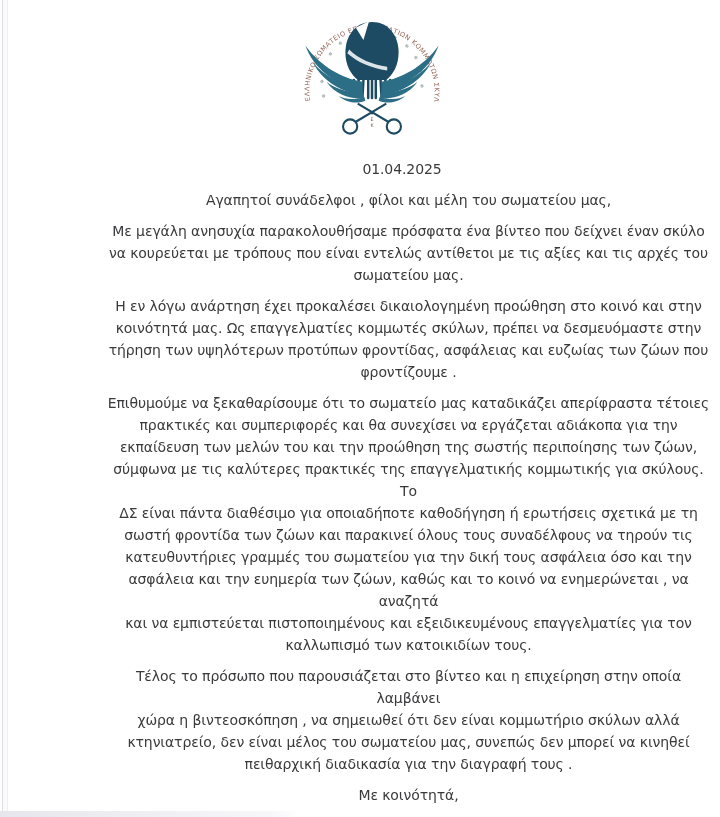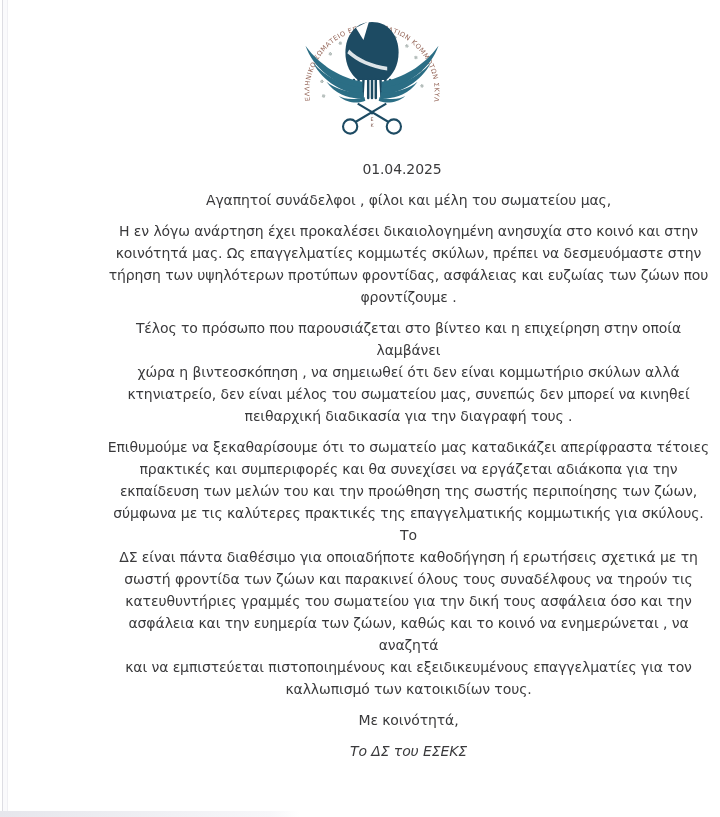--- a/index.html
+++ b/index.html
@@ -111,35 +111,38 @@
       </g>
 
       <text x="80" y="119" class="mono-letter">Ε</text>
       <text x="80" y="125.5" class="mono-letter">Κ</text>
     </svg>
   </div>
 
   <div class="content">
     <div class="date-line">01.04.2025</div>
     <p class="para">Αγαπητοί συνάδελφοι , φίλοι και μέλη του σωματείου μας,</p>
-    <p class="para">Η εν λόγω ανάρτηση έχει προκαλέσει δικαιολογημένη ανησυχία στο κοινό και στην
+    <p class="para">Με μεγάλη ανησυχία παρακολουθήσαμε πρόσφατα ένα βίντεο που δείχνει έναν σκύλο
+να κουρεύεται με τρόπους που είναι εντελώς αντίθετοι με τις αξίες και τις αρχές του
+σωματείου μας.</p>
+    <p class="para">Η εν λόγω ανάρτηση έχει προκαλέσει δικαιολογημένη προώθηση στο κοινό και στην
 κοινότητά μας. Ως επαγγελματίες κομμωτές σκύλων, πρέπει να δεσμευόμαστε στην
 τήρηση των υψηλότερων προτύπων φροντίδας, ασφάλειας και ευζωίας των ζώων που
 φροντίζουμε .</p>
-    <p class="para">Τέλος το πρόσωπο που παρουσιάζεται στο βίντεο και η επιχείρηση στην οποία λαμβάνει
-χώρα η βιντεοσκόπηση , να σημειωθεί ότι δεν είναι κομμωτήριο σκύλων  αλλά
-κτηνιατρείο, δεν είναι μέλος του σωματείου μας, συνεπώς δεν μπορεί να κινηθεί
-πειθαρχική διαδικασία για την διαγραφή τους .</p>
     <p class="para">Επιθυμούμε να ξεκαθαρίσουμε ότι το σωματείο μας καταδικάζει απερίφραστα τέτοιες
 πρακτικές και συμπεριφορές και θα συνεχίσει να εργάζεται αδιάκοπα για την
 εκπαίδευση των μελών του και την προώθηση της σωστής περιποίησης των ζώων,
 σύμφωνα με τις καλύτερες πρακτικές της επαγγελματικής κομμωτικής για σκύλους. Το
 ΔΣ είναι πάντα  διαθέσιμο για οποιαδήποτε καθοδήγηση ή ερωτήσεις σχετικά με τη
 σωστή φροντίδα των ζώων και παρακινεί όλους τους συναδέλφους να τηρούν τις
 κατευθυντήριες γραμμές του σωματείου για την δική τους ασφάλεια όσο και την
 ασφάλεια και την ευημερία των ζώων, καθώς και το κοινό να ενημερώνεται , να αναζητά
 και να εμπιστεύεται πιστοποιημένους και εξειδικευμένους επαγγελματίες για τον
 καλλωπισμό των κατοικιδίων τους.</p>
+    <p class="para">Τέλος το πρόσωπο που παρουσιάζεται στο βίντεο και η επιχείρηση στην οποία λαμβάνει
+χώρα η βιντεοσκόπηση , να σημειωθεί ότι δεν είναι κομμωτήριο σκύλων  αλλά
+κτηνιατρείο, δεν είναι μέλος του σωματείου μας, συνεπώς δεν μπορεί να κινηθεί
+πειθαρχική διαδικασία για την διαγραφή τους .</p>
     <p class="para">Με κοινότητά,</p>
     <p class="para signature">Το ΔΣ του ΕΣΕΚΣ</p>
   </div>
 
 </div>
 
 </body></html>

